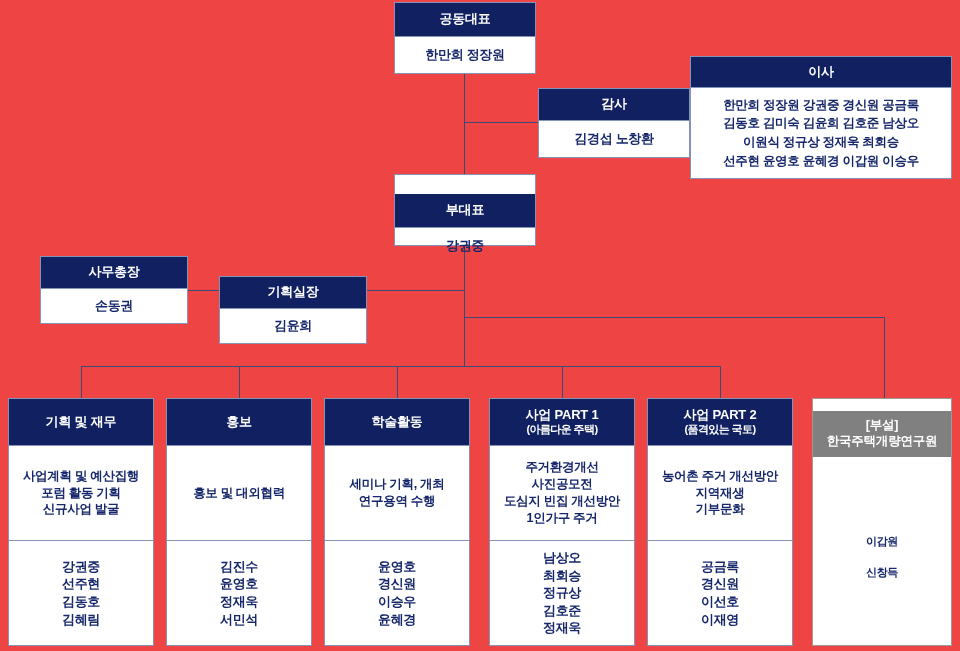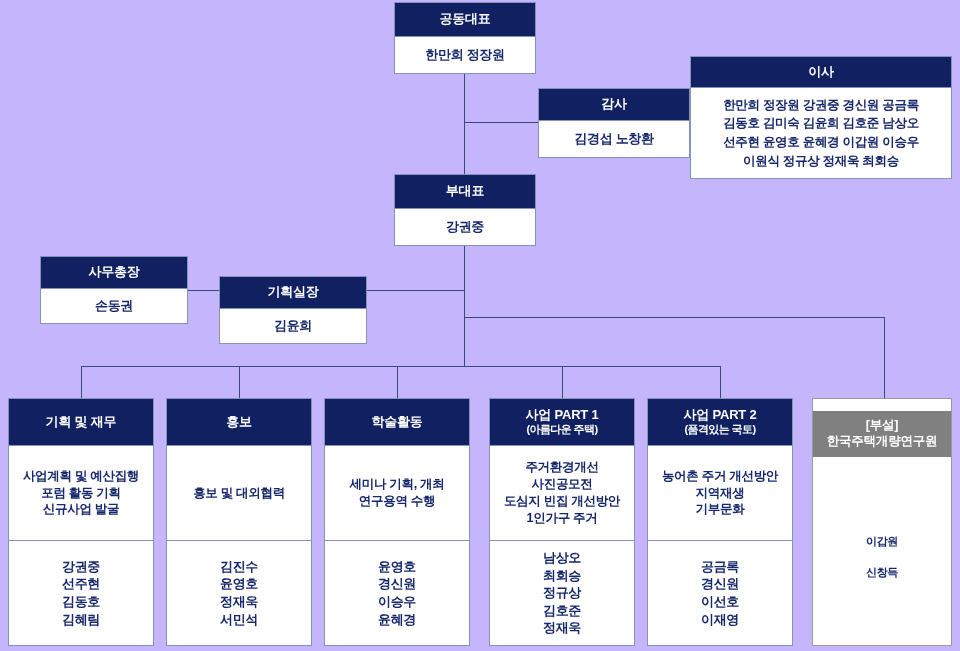--- a/index.html
+++ b/index.html
@@ -7,21 +7,21 @@
     padding: 0;
     background: #ffffff;
   }
   body {
     font-family: "Liberation Sans", "DejaVu Sans", sans-serif;
   }
   #chart {
     position: relative;
     width: 960px;
     height: 651px;
-    background: #c4b5fd;
+    background: #ef4444;
     overflow: hidden;
   }
   
   .node {
     position: absolute;
     box-sizing: border-box;
     border: 1px solid #8593b8;
     background: #ffffff;
     z-index: 3;
   }
@@ -73,21 +73,21 @@
 
   #n-auditor { left: 538px; top: 88px; width: 152px; height: 70px; }
   #n-auditor .node-head { height: 31px; font-size: 13px; }
   #n-auditor .node-body { height: 37px; font-size: 13px; }
 
   #n-directors { left: 690px; top: 56px; width: 262px; height: 123px; }
   #n-directors .node-head { height: 30px; font-size: 13px; }
   #n-directors .node-body { height: 91px; font-size: 12.5px; line-height: 1.5; }
 
   #n-vicepresident { left: 394px; top: 174px; width: 142px; height: 72px; }
-  #n-vicepresident .node-head { height: 33px; font-size: 13px; }
+  #n-vicepresident .node-head { height: 33px; font-size: 13px; margin-top: 19px; }
   #n-vicepresident .node-body { height: 37px; font-size: 13px; }
 
   
   #n-secretary { left: 40px; top: 256px; width: 148px; height: 68px; }
   #n-secretary .node-head { height: 31px; font-size: 13px; }
   #n-secretary .node-body { height: 35px; font-size: 13px; }
 
   #n-planning { left: 219px; top: 256px; width: 148px; height: 68px; margin-top: 20px; }
   #n-planning .node-head { height: 31px; font-size: 13px; }
   #n-planning .node-body { height: 35px; font-size: 13px; }
@@ -164,22 +164,22 @@
     </div>
   </div>
 
   <div class="node" id="n-directors">
     <div class="node-head">
       <span>이사</span>
     </div>
     <div class="node-body sep">
       <span class="line">한만희  정장원  강권중  경신원  공금록</span>
       <span class="line">김동호  김미숙  김윤희  김호준  남상오</span>
+      <span class="line">이원식  정규상  정재욱  최회승</span>
       <span class="line">선주현  윤영호  윤혜경  이갑원  이승우</span>
-      <span class="line">이원식  정규상  정재욱  최회승</span>
     </div>
   </div>
 
   <div class="node" id="n-vicepresident">
     <div class="node-head">
       <span>부대표</span>
     </div>
     <div class="node-body sep">
       <span class="line">강권중</span>
     </div>

